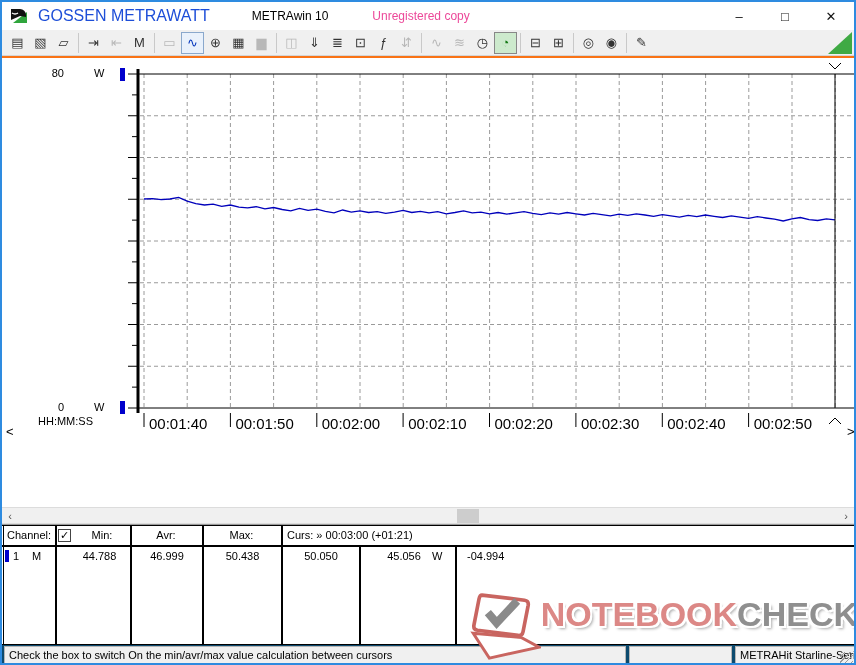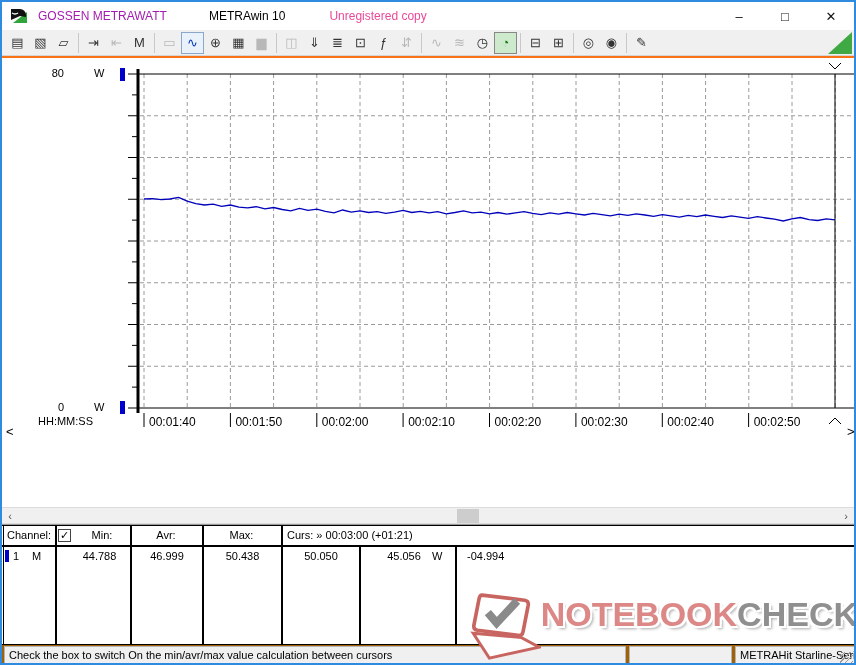--- a/index.html
+++ b/index.html
@@ -2,21 +2,21 @@
 <html><head>
 <meta charset="utf-8">
 <style>
   * { margin:0; padding:0; box-sizing:border-box; }
   html,body { width:856px; height:665px; font-family:"Liberation Sans", sans-serif; background:#fff; }
   .window { position:relative; width:856px; height:665px; border:2px solid #2e8be0; background:#f0f0f0; overflow:hidden; }
 
   
   .titlebar { height:28px; background:#fff; display:flex; align-items:center; padding-left:8px; }
   .titlebar .appicon { width:18px; height:16px; margin-right:10px; }
-  .titlebar .t-app { font-size:12px; color:#a21caf; }
+  .titlebar .t-app { font-size:16px; color:#1d4ed8; }
   .titlebar .t-prod { font-size:12px; color:#000; margin-left:42px; }
   .titlebar .t-lic { font-size:12px; color:#ec4899; margin-left:44px; }
   .wincontrols { margin-left:auto; display:flex; height:100%; }
   .wincontrols span { width:46px; display:flex; align-items:center; justify-content:center; font-size:13px; color:#111; }
 
   
   .menubar { height:22px; background:#fff; display:flex; align-items:center; padding-left:4px; border-bottom:1px solid #e3e3e3; }
   .menu-item { font-size:12px; color:#000; padding:2px 9px; }
 
   
@@ -36,38 +36,38 @@
   .ip-rec { left:230px; top:21px; } .ip-intv { left:312px; top:21px; }
 
   
   .chartpane { height:451px; background:#fff; position:relative; border-top:2px solid #f97316; }
   .chartpane svg { position:absolute; left:0; top:0; }
   .clabel { position:absolute; font-size:11px; color:#000; white-space:pre; }
   .gv { stroke:#9a9a9a; stroke-width:1; stroke-dasharray:4 3; }
   .ax { stroke:#000; stroke-width:1; }
   .cm { stroke:#000; stroke-width:1; fill:none; }
   .panarrow { position:absolute; font-size:13px; color:#000; }
-  .timelabel { position:absolute; font-size:12px; color:#000; top:0; }
+  .timelabel { position:absolute; font-size:15px; color:#000; top:0; }
 
   
   .hscroll { height:17px; background:#f0f0f0; position:relative; border-top:1px solid #dcdcdc; border-bottom:1px solid #dcdcdc; }
   .sb-arrow { position:absolute; top:1px; width:16px; height:14px; display:flex; align-items:center; justify-content:center; font-size:11px; color:#555; }
   .sb-left { left:0; } .sb-right { right:0; }
   .sb-thumb { position:absolute; left:455px; top:1px; width:22px; height:14px; background:#cdcdcd; }
 
   
   .tablepane { height:121px; background:#fff; position:relative; font-size:11px; color:#000; border-top:1px solid #9a9a9a; }
   .tline { position:absolute; background:#000; }
   .tcell { position:absolute; white-space:pre; }
   .center { text-align:center; }
   .cb { position:absolute; left:56px; top:4px; width:13px; height:13px; border:1px solid #444; background:#fff; font-size:11px; line-height:11px; text-align:center; color:#000; }
   .chmark { position:absolute; left:3px; top:25px; width:4px; height:12px; background:#0000cc; }
 
   
-  .statusbar { height:21px; background:#a16207; position:relative; font-size:11px; color:#000; }
+  .statusbar { height:21px; background:#0c4a6e; position:relative; font-size:11px; color:#000; }
   .sb-panel { position:absolute; top:1px; height:18px; border:1px solid #b5b5b5; background:#f0f0f0; padding:2px 4px; white-space:nowrap; overflow:hidden; }
   .sp-msg { left:2px; width:622px; }
   .sp-mid { left:627px; width:103px; }
   .sp-dev { left:733px; width:121px; }
   .grip { position:absolute; right:1px; bottom:1px; width:13px; height:13px;
           background:repeating-linear-gradient(135deg, transparent 0 3px, #9a9a9a 3px 4px); }
 
   
   .watermark { position:absolute; left:458px; top:582px; width:398px; height:83px; z-index:9; pointer-events:none; display:flex; align-items:flex-start; }
   .wm-text { font-size:34px; font-weight:bold; letter-spacing:0; line-height:60px;

